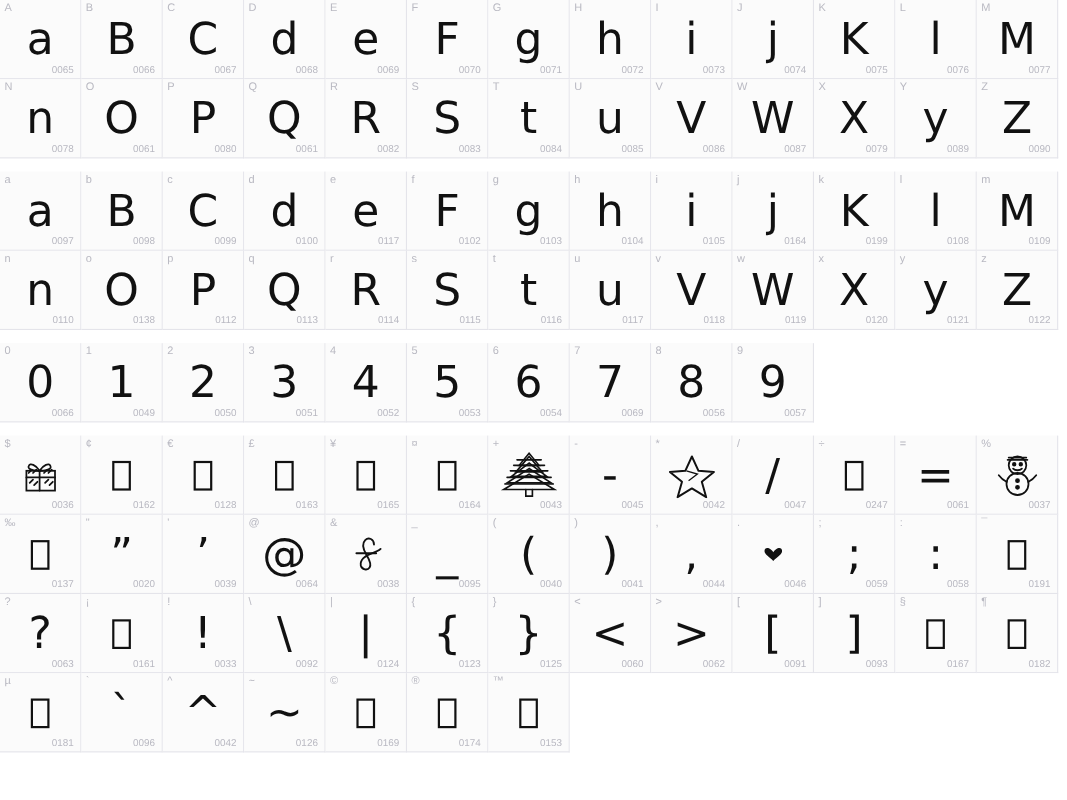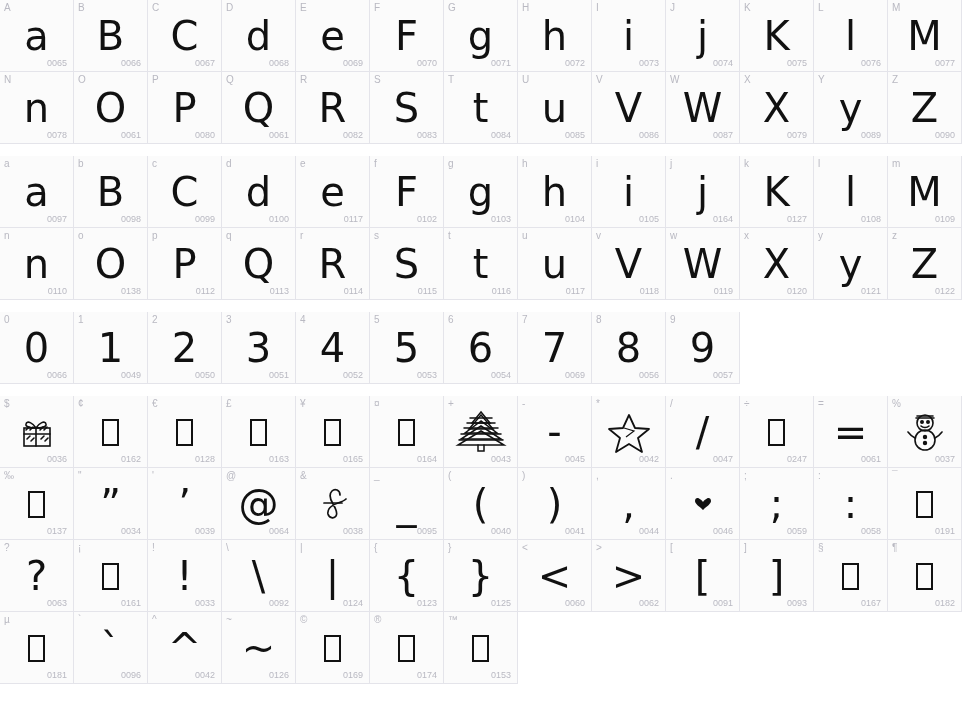--- a/index.html
+++ b/index.html
@@ -270,21 +270,21 @@
         <div class="code">0105</div>
       </div>
       <div class="cell">
         <div class="label">j</div>
         <div class="glyph">j</div>
         <div class="code">0164</div>
       </div>
       <div class="cell">
         <div class="label">k</div>
         <div class="glyph">K</div>
-        <div class="code">0127</div>
+        <div class="code">0199</div>
       </div>
       <div class="cell">
         <div class="label">l</div>
         <div class="glyph">l</div>
         <div class="code">0108</div>
       </div>
       <div class="cell">
         <div class="label">m</div>
         <div class="glyph">M</div>
         <div class="code">0109</div>
@@ -535,21 +535,21 @@
       <div class="cell">
         <div class="label">‰</div>
         <div class="glyph tofu">
           <span class="tofu-box"></span>
         </div>
         <div class="code">0137</div>
       </div>
       <div class="cell">
         <div class="label">"</div>
         <div class="glyph">”</div>
-        <div class="code">0034</div>
+        <div class="code">0020</div>
       </div>
       <div class="cell">
         <div class="label">'</div>
         <div class="glyph">’</div>
         <div class="code">0039</div>
       </div>
       <div class="cell">
         <div class="label">@</div>
         <div class="glyph">@</div>
         <div class="code">0064</div>

